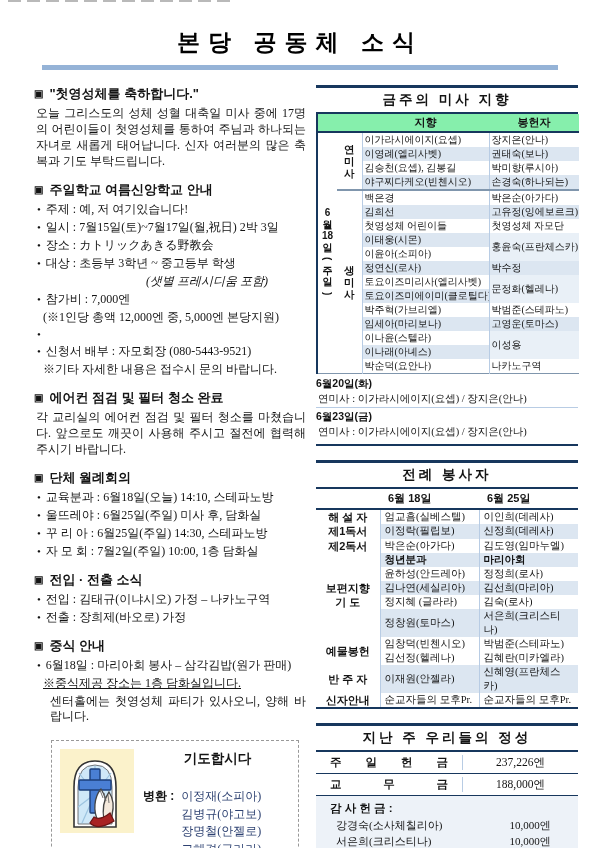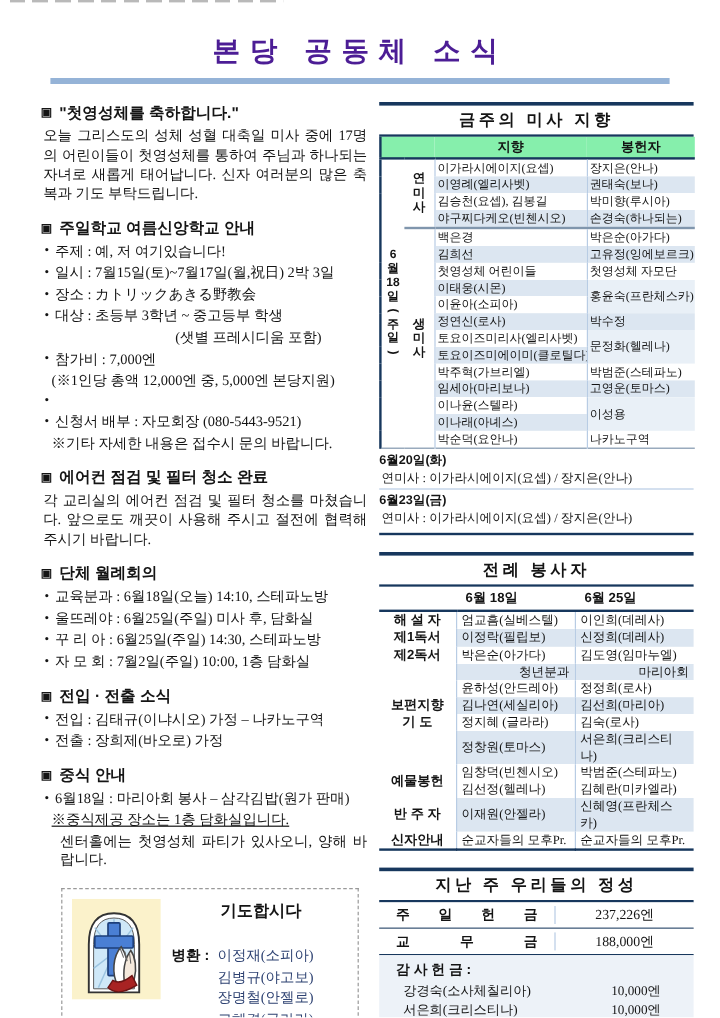--- a/index.html
+++ b/index.html
@@ -1,38 +1,38 @@
 <!DOCTYPE html>
 <html><head>
 <meta charset="utf-8">
 <style>
   html,body{margin:0;padding:0;background:#fff;}
   .page{width:600px;height:848px;position:relative;background:#fff;overflow:hidden;
         font-family:"Liberation Serif",serif;color:#141414;}
   .top-artifact{position:absolute;top:0;left:8px;width:228px;height:2px;
         background:repeating-linear-gradient(90deg,#b9b9b9 0 13px,transparent 13px 19px);}
   .main-title{text-align:center;font-family:"Liberation Sans",sans-serif;font-weight:bold;
-        font-size:23px;letter-spacing:8px;margin:27px 0 7px;color:#4c1d95;}
+        font-size:23px;letter-spacing:8px;margin:27px 0 7px;color:#000000;}
   .title-rule{height:5px;background:#95b3d7;margin:0 42px;}
   .cols{display:flex;padding:15px 22px 0 34px;gap:10px;}
   .col-left{width:272px;}
   .col-right{width:262px;}
 
   
   .sec{margin-bottom:11px;}
   .sec-h{font-family:"Liberation Sans",sans-serif;font-weight:bold;font-size:13px;
         margin-bottom:3px;display:flex;gap:6px;align-items:baseline;}
   .sq{font-size:10px;transform:translateY(-1px);}
   .ln{font-size:12px;line-height:1.33;}
   .para{text-align:justify;padding-left:2px;}
   .bullet{display:flex;gap:5px;padding-left:3px;margin:2px 0;}
   .blt{font-size:11px;}
   .note{padding-left:9px;margin:2px 0;}
   .indent{padding-left:16px;margin:2px 0;text-align:justify;}
-  .indent-far{padding-left:112px;margin:2px 0;}
+  .indent-far{padding-left:112px;margin:2px 0;font-style:italic;}
   .u-line{text-decoration:underline;}
 
   .prayer-box{margin:15px 2px 0 17px;width:232px;border:1px dashed #999;
         padding:8px 6px 10px 8px;display:flex;gap:9px;}
   .prayer-img{width:74px;height:84px;flex:none;}
   .prayer-body{flex:1;}
   .prayer-title{text-align:center;font-family:"Liberation Sans",sans-serif;font-weight:bold;
         font-size:13.5px;margin:1px 0 20px;}
   .prayer-row{display:flex;gap:7px;font-size:12px;}
   .prayer-label{font-family:"Liberation Sans",sans-serif;font-weight:bold;white-space:nowrap;}
@@ -67,21 +67,21 @@
 
   .lit-wrap{margin-top:14px;}
   .lit-table{border-bottom:2.5px solid #17375d;}
   .lit-table th{font-family:"Liberation Sans",sans-serif;font-weight:bold;font-size:11px;
         text-align:left;padding:2px 8px;border-bottom:2px solid #17375d;background:#fff;}
   .lit-table td{font-size:10.5px;height:13.4px;padding:0 4px;overflow:hidden;white-space:pre-line;}
   .lit-table .lab{font-family:"Liberation Sans",sans-serif;font-weight:bold;font-size:11px;
         text-align:center;background:#fff !important;border-right:1px solid #b8cce4;
         vertical-align:middle;line-height:1.3;}
   .lit-table td.d2{border-left:1px solid #b8cce4;}
-  .lit-table td.b{font-family:"Liberation Sans",sans-serif;font-weight:normal;text-align:right;}
+  .lit-table td.b{font-family:"Liberation Sans",sans-serif;font-weight:bold;}
 
   .off-wrap{margin-top:14px;}
   .off-row{display:flex;align-items:center;border-bottom:1.5px solid #17375d;
         padding:3px 0;font-size:11.5px;background:#fff;}
   .off-label{display:flex;justify-content:space-between;width:118px;
         font-family:"Liberation Sans",sans-serif;font-weight:bold;padding:0 14px;}
   .off-amt{flex:1;text-align:center;border-left:1px solid #b8cce4;}
   .off-thanks{background:#edf2f8;padding:3px 0 6px;border-bottom:2.5px solid #17375d;}
   .off-thanks-label{font-family:"Liberation Sans",sans-serif;font-weight:bold;
         font-size:11.5px;padding-left:14px;margin:2px 0 1px;}

